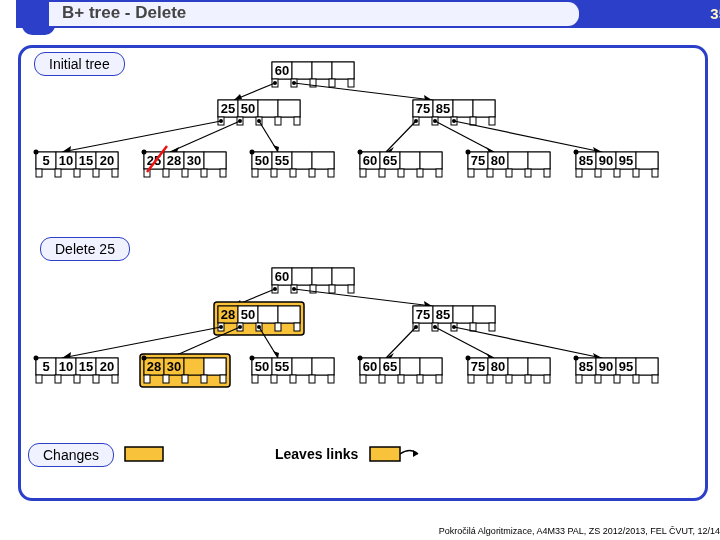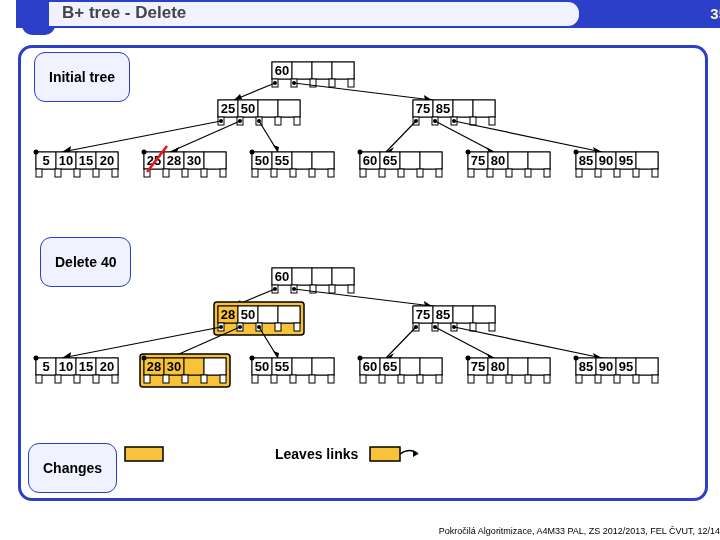--- a/index.html
+++ b/index.html
@@ -4,21 +4,21 @@
 <style>
 html,body{margin:0;padding:0}
 body{width:720px;height:540px;background:#fff;font-family:Arial,Helvetica,sans-serif;position:relative;overflow:hidden}
 .header{position:absolute;left:16px;top:0;width:720px;height:28px;background:#2c3fc9}
 .header-box{position:absolute;left:6px;top:2px;width:33px;height:33px;background:#2c3fc9;border-radius:10px}
 .header-title-bg{position:absolute;left:33px;top:2px;width:530px;height:24px;background:#f0f2ff;border-radius:0 11px 11px 0}
 .header-title{position:absolute;left:46px;top:3px;font-weight:bold;color:#444;font-size:17px}
 .header-sub{position:absolute;left:575px;top:7px;color:#fff;font-weight:bold;font-size:13px;letter-spacing:1px}
 .page-no{position:absolute;right:9px;top:5px;color:#fef9c3;font-weight:bold;font-size:15px}
 .panel{position:absolute;left:18px;top:45px;width:684px;height:450px;border:3px solid #2c3fc9;border-radius:14px}
-.label{position:absolute;background:#f0f2ff;border:1px solid #2c3fc9;border-radius:11px;padding:16px 14px;font-weight:bold;color:#000;font-size:14px}
+.label{position:absolute;background:#f0f2ff;border:1px solid #2c3fc9;border-radius:11px;padding:3px 14px;font-weight:normal;color:#000;font-size:14px}
 .footer{position:absolute;left:0;bottom:4px;width:720px;text-align:right;font-size:9px;color:#000}
 svg{position:absolute;left:0;top:0}
 .node{stroke:#000;stroke-width:1;fill:#fff}
 .slot{stroke:#000;stroke-width:1}
 .txt{font-family:Arial;font-weight:bold;font-size:13px;text-anchor:middle;dominant-baseline:middle}
 .ptr{stroke:#000;stroke-width:1.2;fill:none}
 .dot{fill:#000}
 .hl{fill:#f9c23b;stroke:#000;stroke-width:1.5}
 .leg-box{stroke:#000;stroke-width:1.5}
 .arrow{fill:#000}
@@ -29,21 +29,21 @@
 <div class="header">
   <div class="header-box"></div>
   <div class="header-title-bg"></div>
   <div class="header-title">B+ tree - Delete</div>
   <div class="page-no">35</div>
 </div>
 
 <div class="panel"></div>
 
 <div class="label" style="left:34px;top:52px">Initial tree</div>
-<div class="label" style="left:40px;top:237px">Delete 40</div>
+<div class="label" style="left:40px;top:237px">Delete 25</div>
 <div class="label" style="left:28px;top:443px">Changes</div>
 
 <svg width="720" height="540">
 <defs>
 <g id="ptrs5">
   <rect class="slot" x="0" y="0" width="6" height="8" fill="#fff"></rect>
   <rect class="slot" x="19" y="0" width="6" height="8" fill="#fff"></rect>
   <rect class="slot" x="38" y="0" width="6" height="8" fill="#fff"></rect>
   <rect class="slot" x="57" y="0" width="6" height="8" fill="#fff"></rect>
   <rect class="slot" x="76" y="0" width="6" height="8" fill="#fff"></rect>

